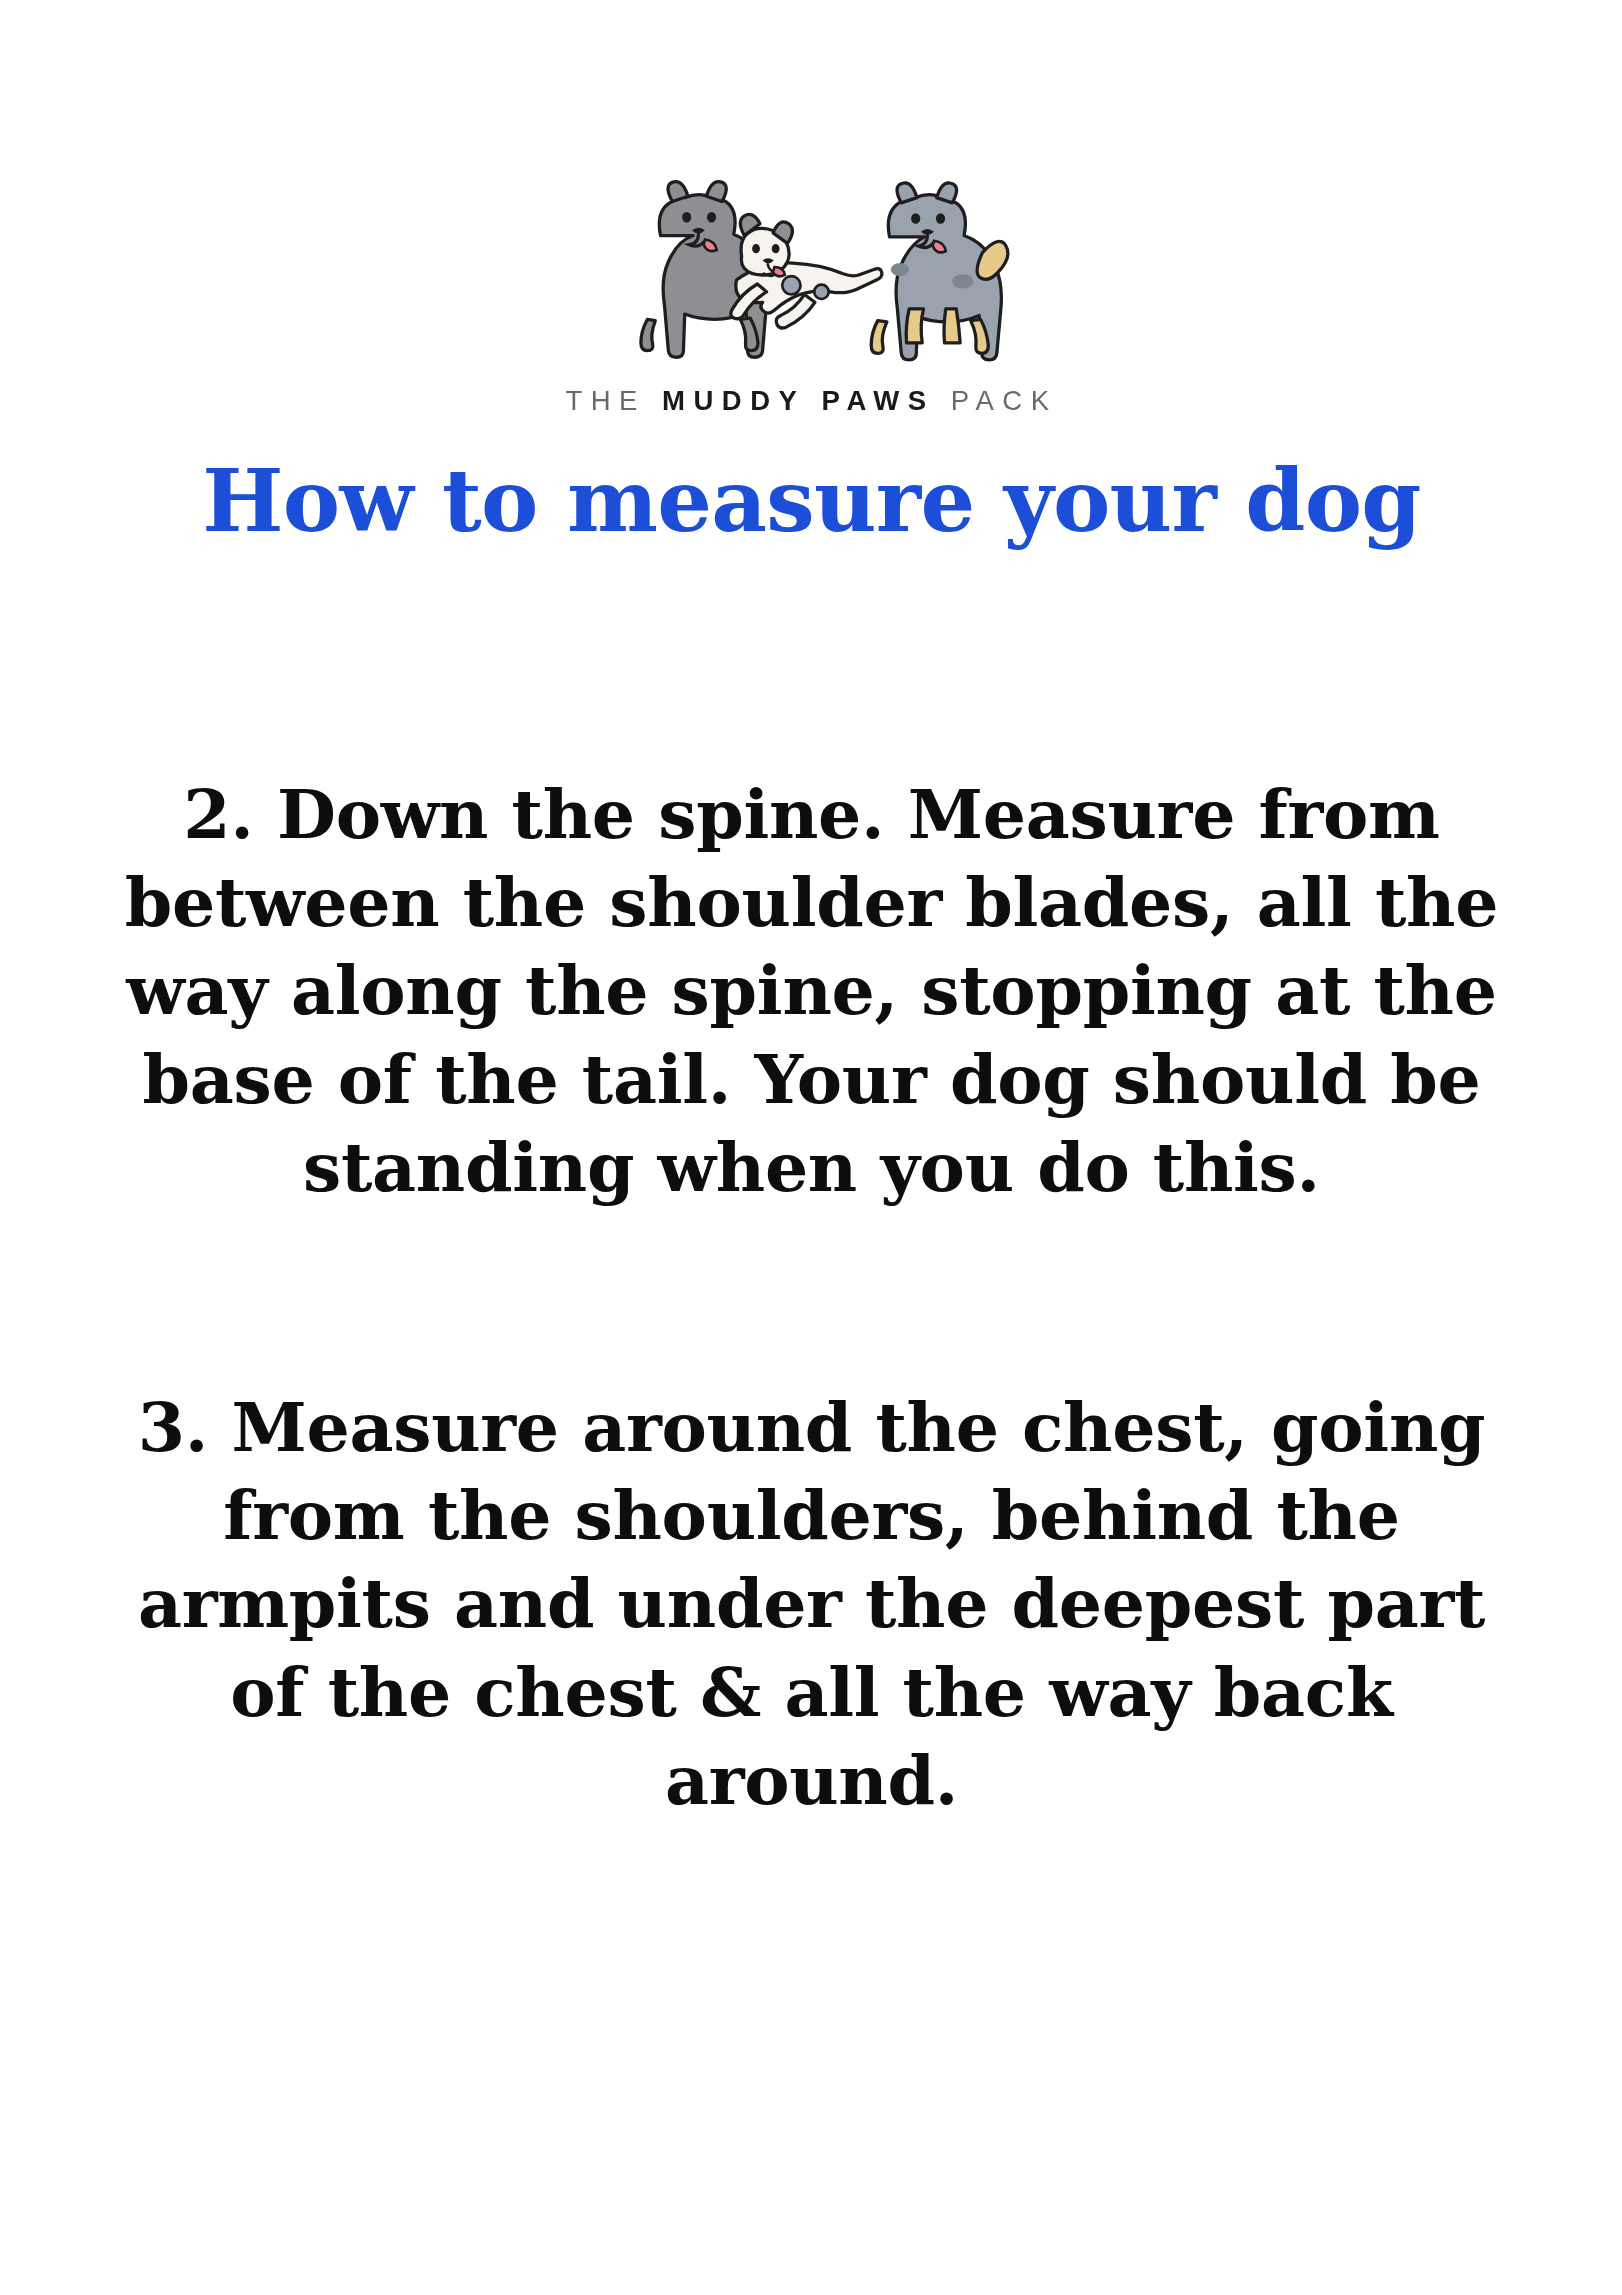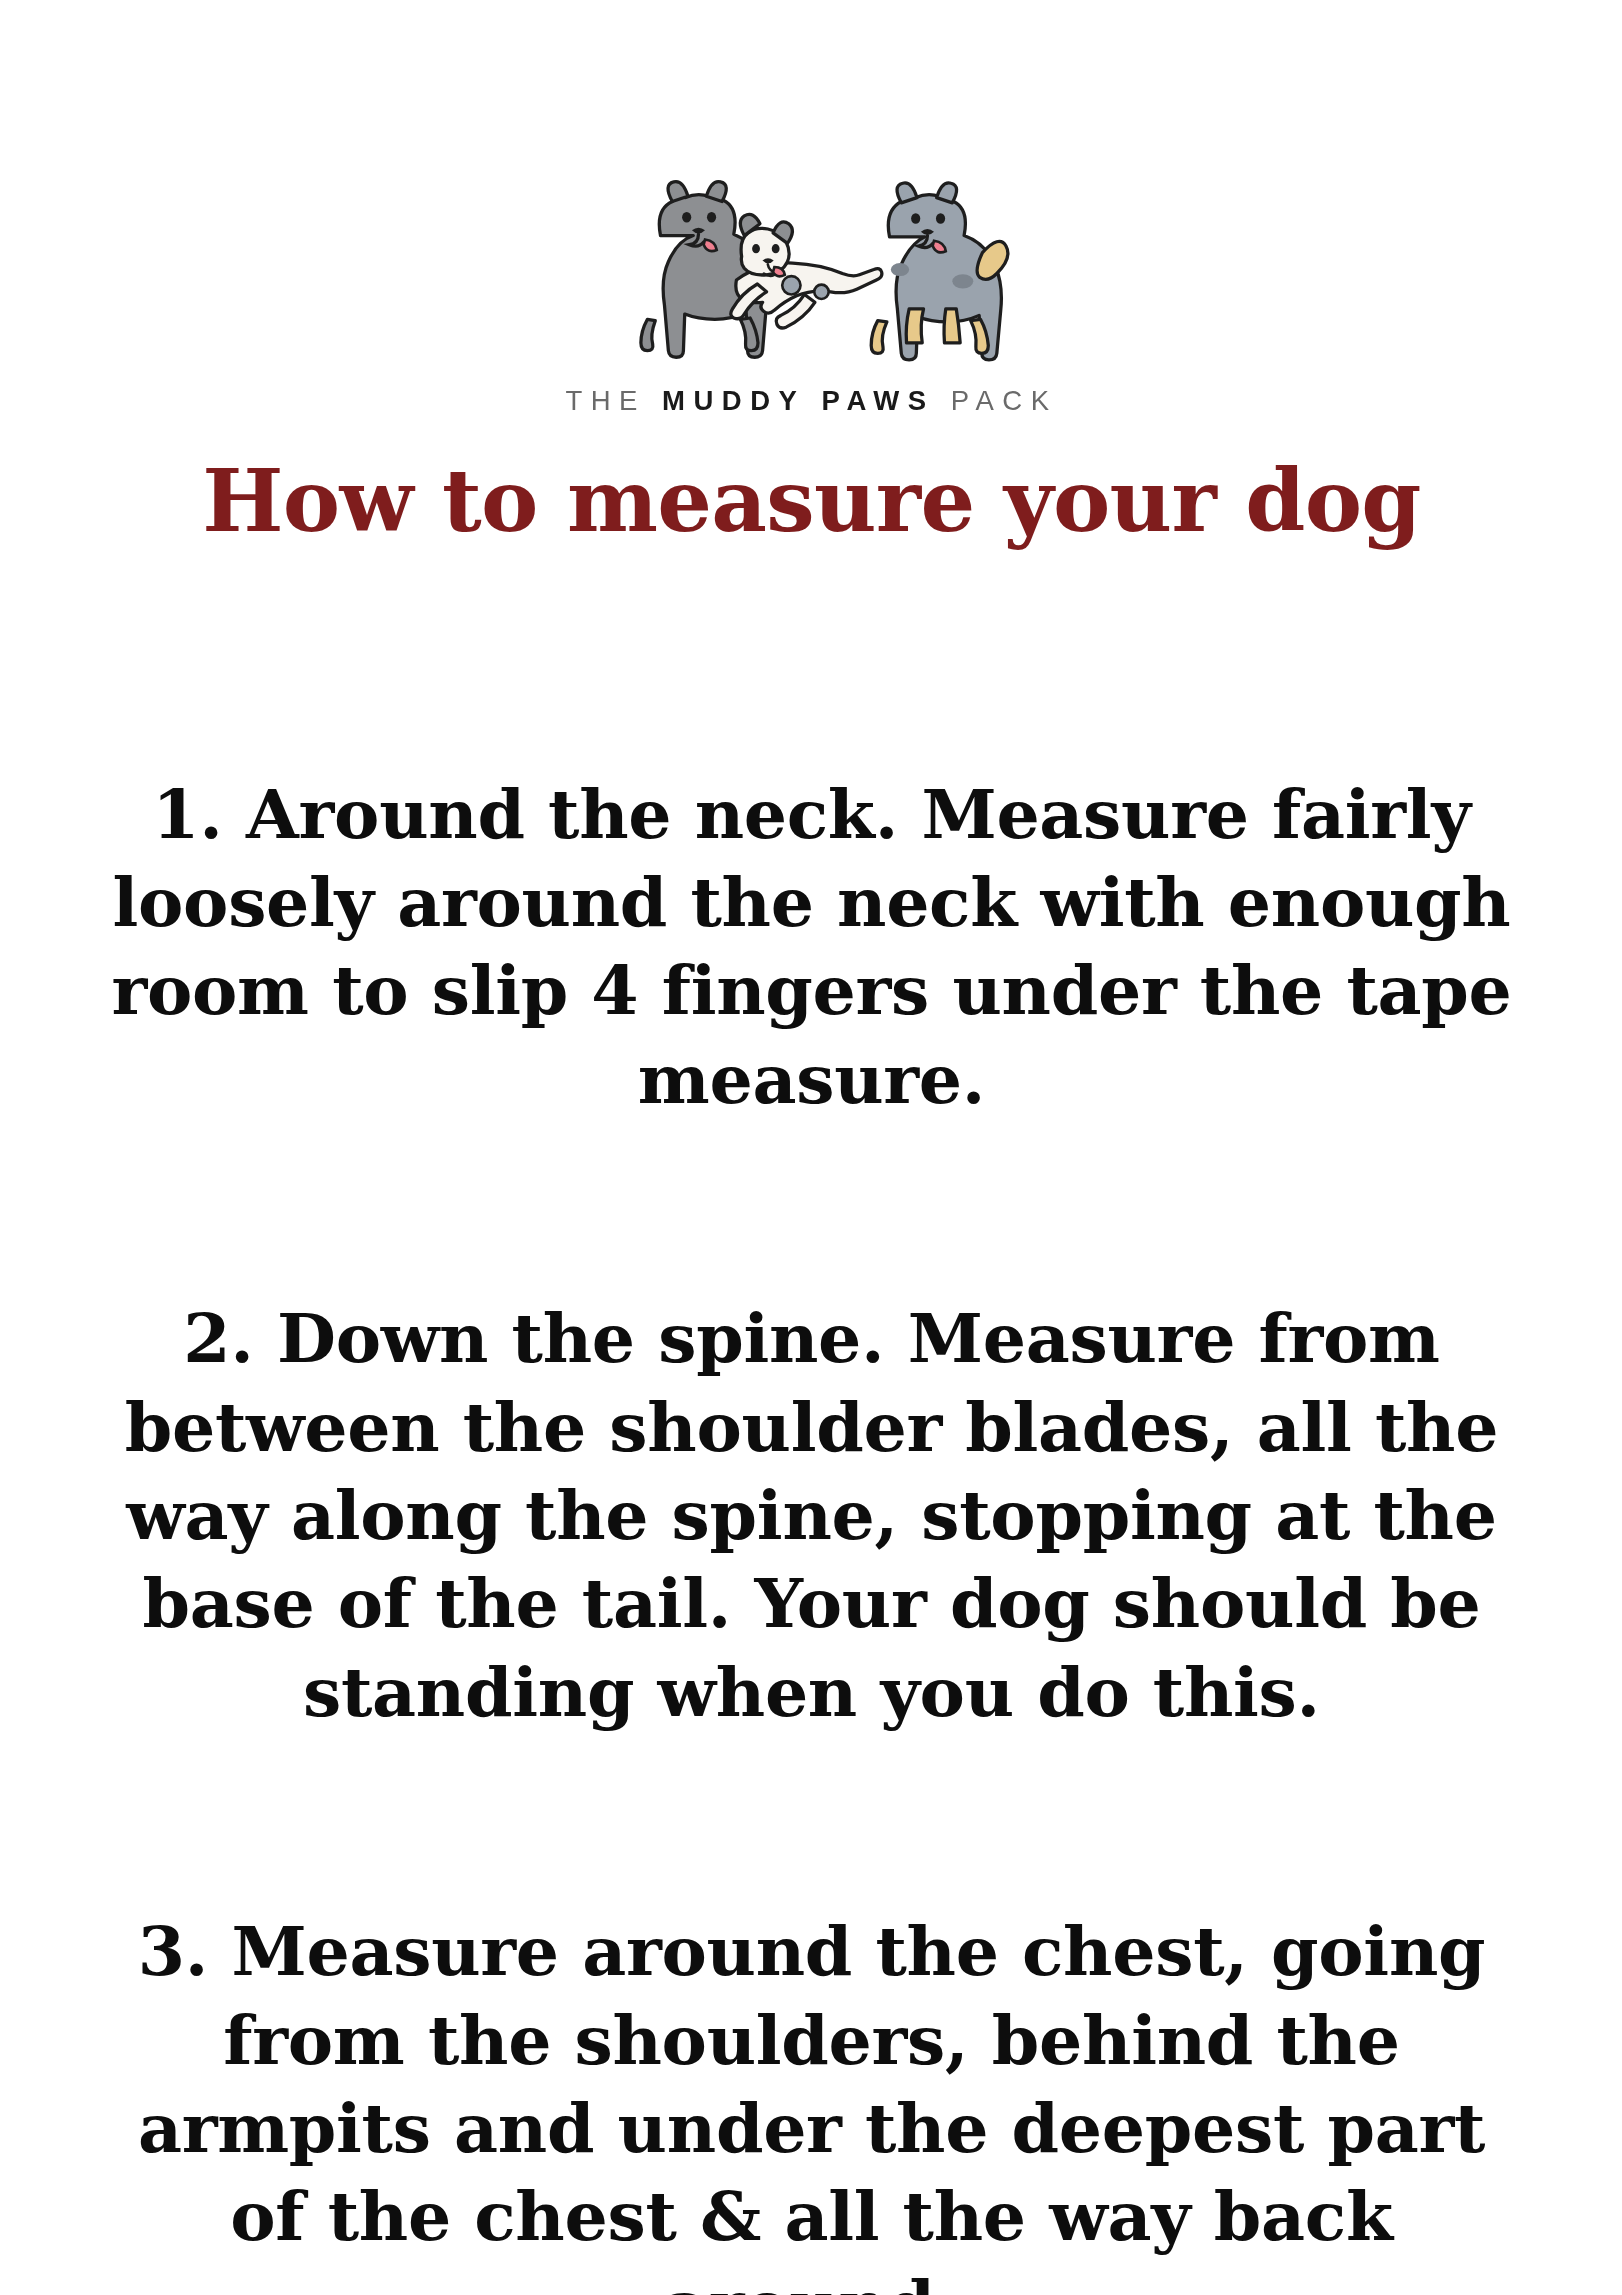--- a/index.html
+++ b/index.html
@@ -50,21 +50,21 @@
 
   
   .title {
     margin-top: 39px;
     font-family: "DejaVu Serif", serif;
     font-weight: 700;
     font-size: 86px;
     line-height: 1.05;
     letter-spacing: -0.7px;
     text-align: center;
-    color: #7f1d1d;
+    color: #1d4ed8;
   }
 
   
   .steps {
     margin-top: 98px;
     width: 1466px;
     display: flex;
     flex-direction: column;
     align-items: center;
   }
@@ -143,19 +143,18 @@
       <span class="light">THE</span>
       <span class="bold">MUDDY</span>
       <span class="bold">PAWS</span>
       <span class="light">PACK</span>
     </div>
   </div>
 
   <h1 class="title">How to measure your dog</h1>
 
   <div class="steps">
-    <p class="step">1. Around the neck. Measure fairly loosely around the neck with enough room to slip 4 fingers under the tape measure.</p>
     <p class="step">2. Down the spine. Measure from between the shoulder blades, all the way along the spine, stopping at the base of the tail. Your dog should be standing when you do this.</p>
     <p class="step">3. Measure around the chest, going from the shoulders, behind the armpits and under the deepest part of the chest &amp; all the way back around.</p>
   </div>
 
 </div>
 
 
 </body></html>

